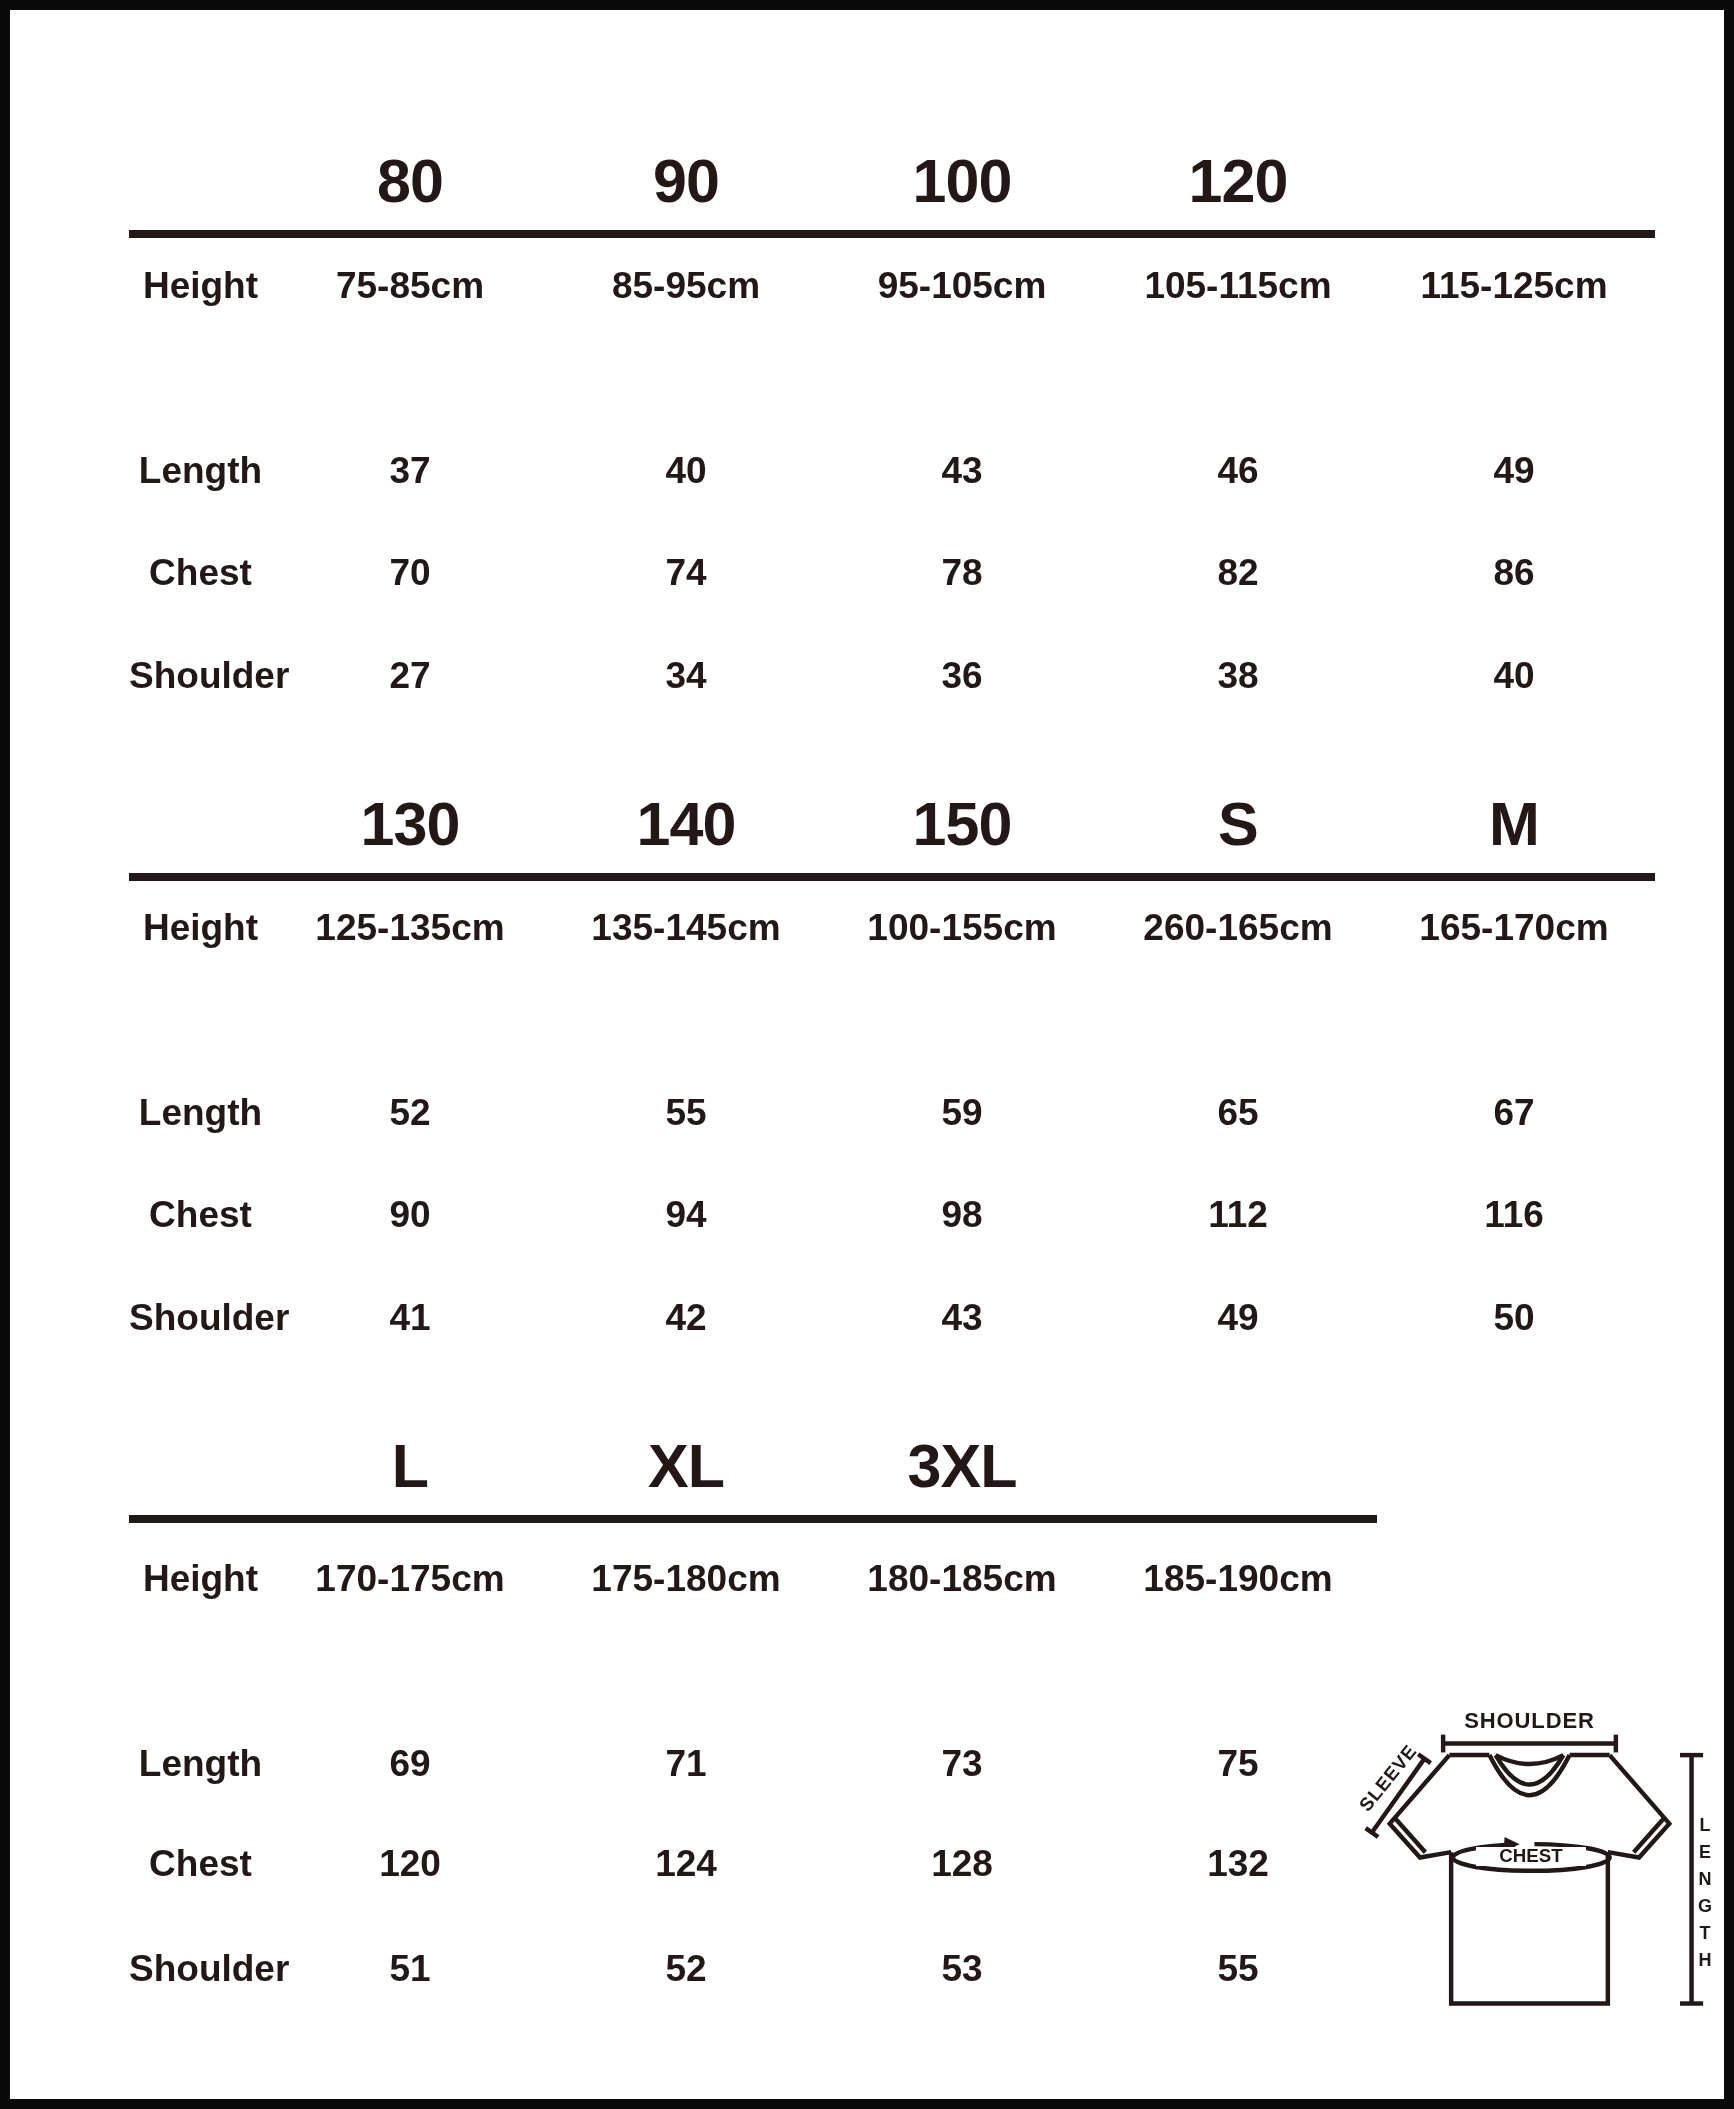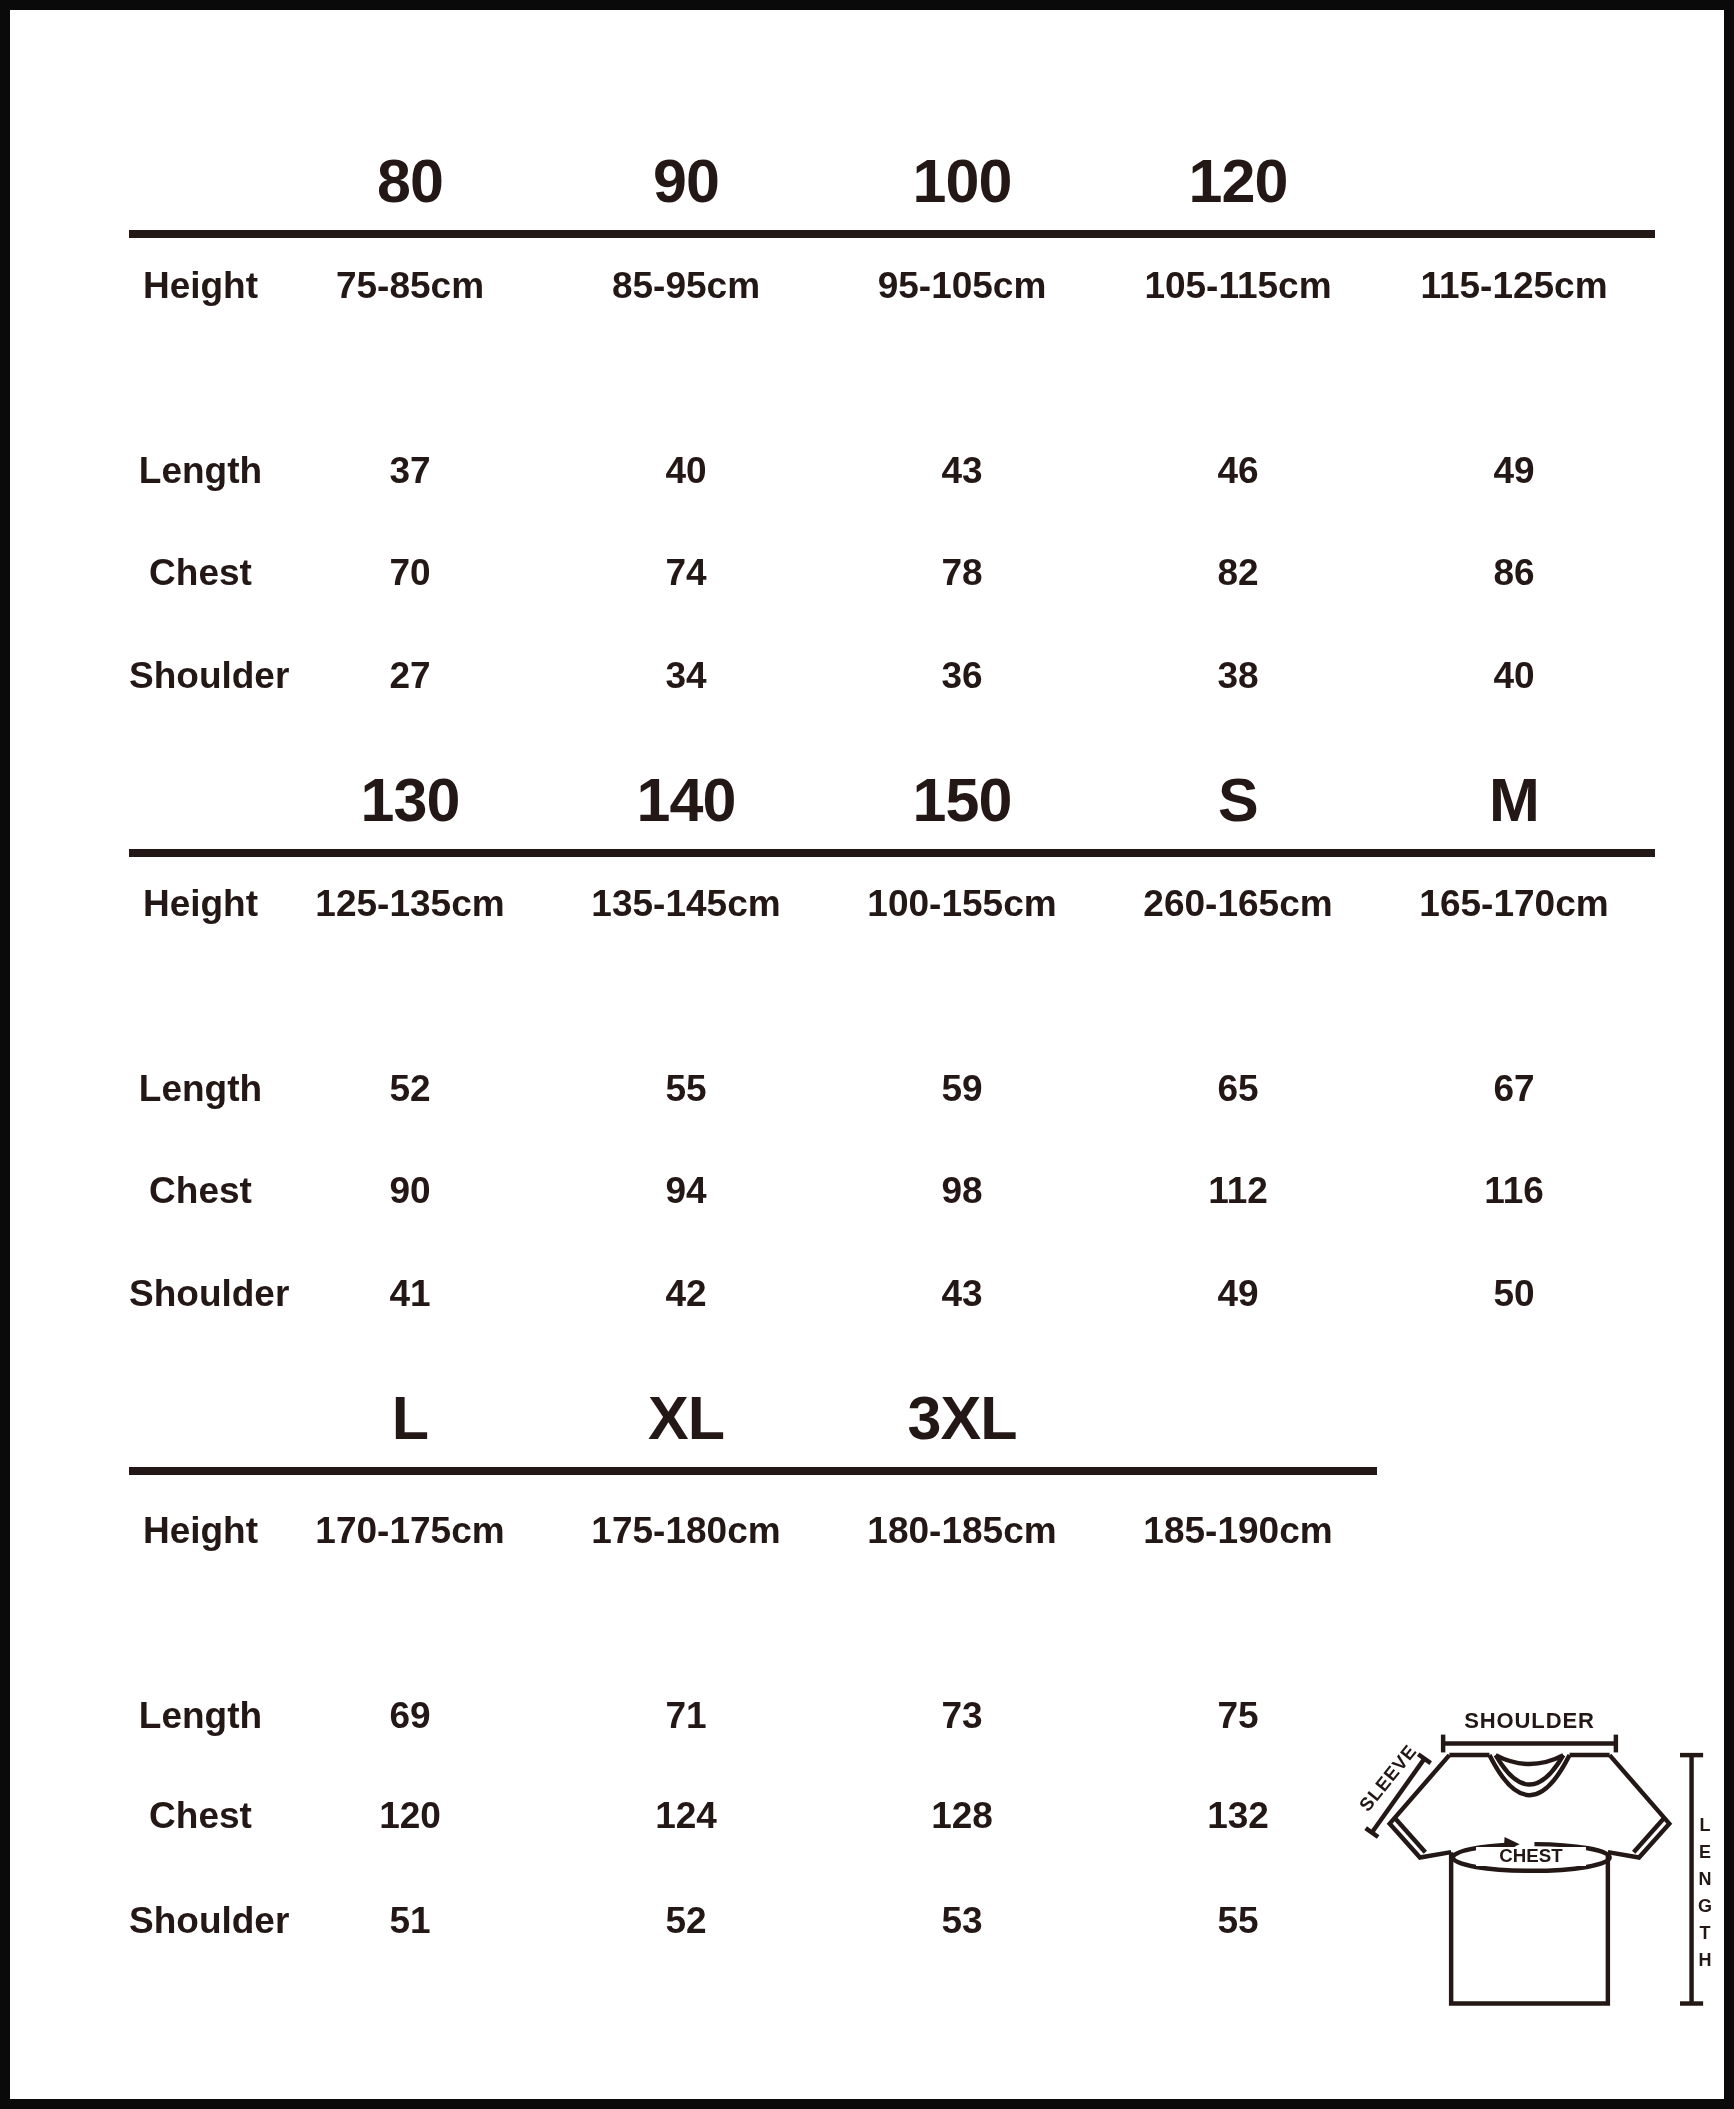--- a/index.html
+++ b/index.html
@@ -11,21 +11,21 @@
   }
   .row{display:flex;margin-left:119px;}
   .cell{width:276px;text-align:center;white-space:nowrap;line-height:1;}
   .lab{width:143px;text-align:center;}
   .hdr .cell{font-size:61px;font-weight:700;letter-spacing:-0.9px;}
   .txt{font-size:37px;font-weight:700;}
   .rule{height:8px;background:var(--ink);margin-left:119px;width:1526px;margin-top:18px;}
   .rule.short{width:1248px;}
 
   .mt-first{margin-top:141px;}
-  .mt-header{margin-top:76px;}
+  .mt-header{margin-top:100px;}
   .mt-height{margin-top:28.5px;}
   .mt-height-3{margin-top:37px;}
   .mt-length{margin-top:148px;}
   .mt-chest{margin-top:65px;}
   .mt-chest-3{margin-top:63px;}
   .mt-shoulder{margin-top:66px;}
   .mt-shoulder-3{margin-top:68px;}
 
   
   .diagram{position:absolute;left:1328px;top:1689px;width:383px;height:325px;}

